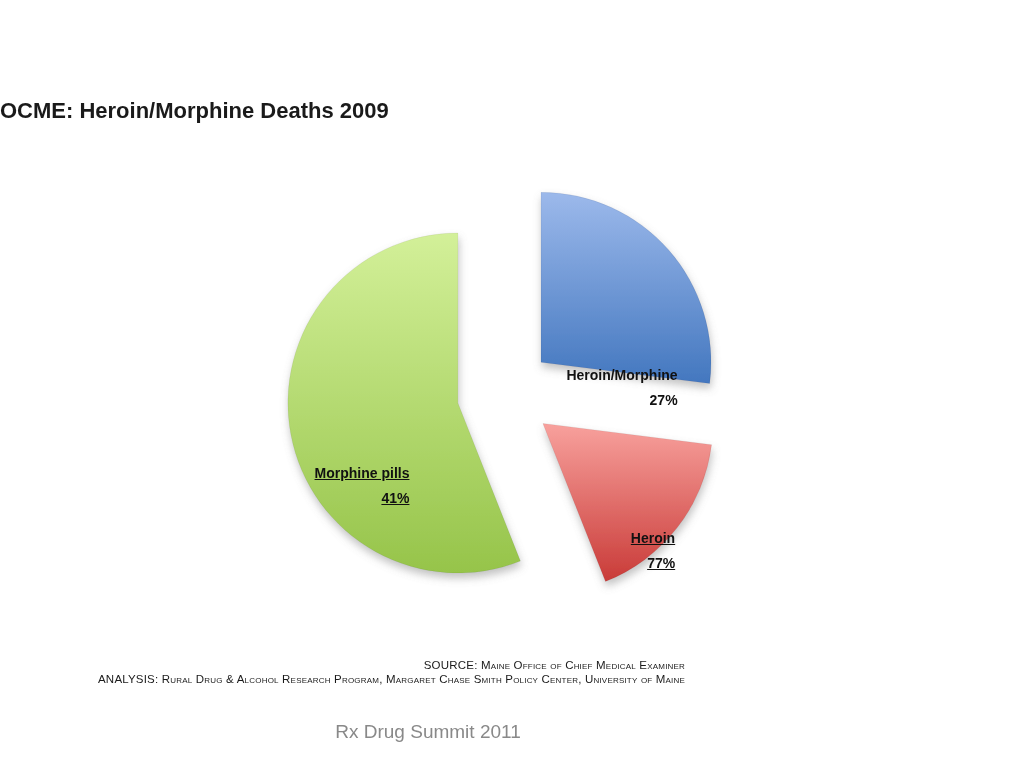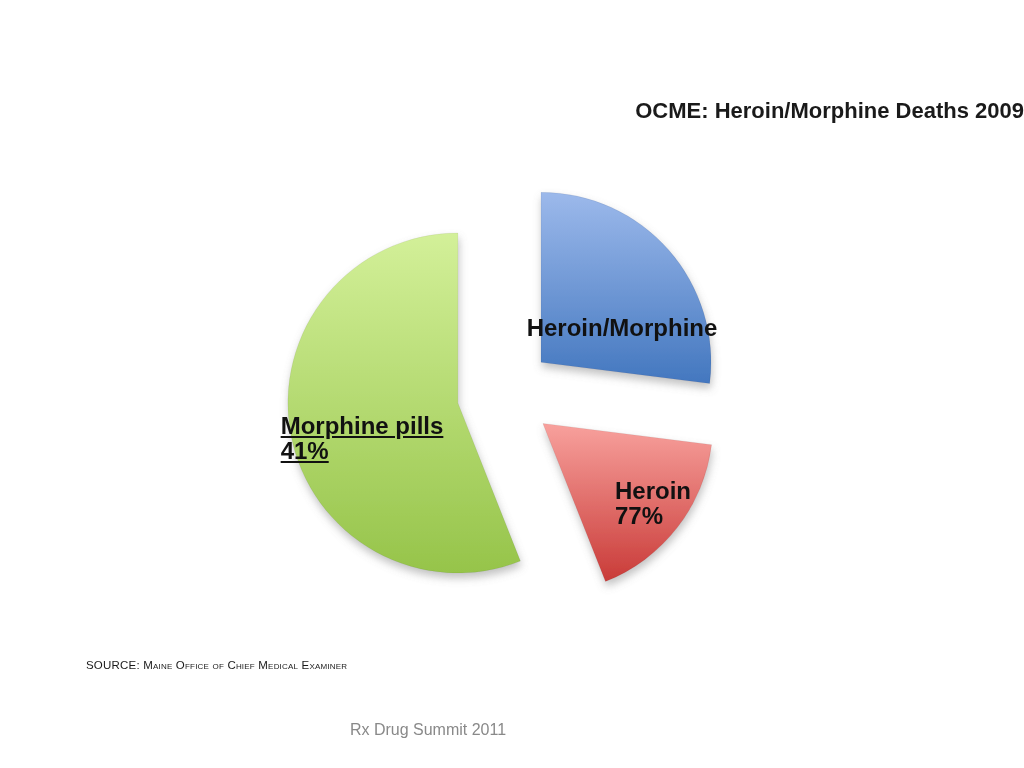--- a/index.html
+++ b/index.html
@@ -15,63 +15,64 @@
     position: relative;
     width: 1024px;
     height: 768px;
     background: #ffffff;
   }
   .chart-title {
     position: absolute;
     top: 98px;
     left: 0;
     width: 1024px;
-    text-align: right;
+    text-align: left;
     font-size: 22px;
     font-weight: bold;
     color: #1a1a1a;
     letter-spacing: 0px;
   }
   .pie-svg {
     position: absolute;
     left: 0;
     top: 0;
   }
   .slice-label {
     position: absolute;
     transform: translateX(-50%);
-    text-align: left;
-    font-size: 24px;
+    text-align: right;
+    font-size: 14px;
     font-weight: bold;
     color: #111111;
     line-height: 25px;
     white-space: nowrap;
     pointer-events: none;
+    margin-top: 48px;
   }
   .label-hm  { left: 622px; top: 315px; }
-  .label-h   { left: 653px; top: 478px; }
+  .label-h   { left: 653px; top: 478px; text-decoration: underline; }
   .label-mp  { left: 362px; top: 413px; text-decoration: underline; }
   .notes {
     position: absolute;
-    left: 86px;
+    left: 98px;
     top: 658px;
     font-size: 11.5px;
     line-height: 14px;
     color: #1a1a1a;
     font-variant: small-caps;
     letter-spacing: 0.2px;
     text-align: right;
   }
   .footer-text {
     position: absolute;
     top: 721px;
     left: 0;
     width: 856px;
     text-align: center;
-    font-size: 16px;
+    font-size: 19px;
     color: #898989;
   }
 </style>
 </head>
 <body>
 
 <div class="slide">
 
   <div class="chart-title">OCME: Heroin/Morphine Deaths 2009</div>
 
@@ -93,31 +94,33 @@
           <stop offset="100%" stop-color="#96c44a"></stop>
         </linearGradient>
       </defs>
       <path d="M 541.0 362.3 L 541.0 192.3 A 170 170 0 0 1 709.7 383.6 Z" fill="url(#grad0)" stroke="rgba(0,0,0,0.06)" stroke-width="1" filter="url(#sliceShadow)"></path>
       <path d="M 542.9 423.4 L 711.6 444.7 A 170 170 0 0 1 605.5 581.5 Z" fill="url(#grad1)" stroke="rgba(0,0,0,0.06)" stroke-width="1" filter="url(#sliceShadow)"></path>
       <path d="M 457.9 403.0 L 520.4 561.1 A 170 170 0 1 1 457.9 233.0 Z" fill="url(#grad2)" stroke="rgba(0,0,0,0.06)" stroke-width="1" filter="url(#sliceShadow)"></path>
     </svg>
 
   <div class="slice-label label-hm">
     <div>Heroin/Morphine</div>
+    <div>27%</div>
   </div>
 
   <div class="slice-label label-h">
     <div>Heroin</div>
     <div>77%</div>
   </div>
 
   <div class="slice-label label-mp">
     <div>Morphine pills</div>
     <div>41%</div>
   </div>
 
   <div class="notes">
     <div>SOURCE: Maine Office of Chief Medical Examiner</div>
+    <div>ANALYSIS: Rural Drug &amp; Alcohol Research Program, Margaret Chase Smith Policy Center, University of Maine</div>
   </div>
 
   <div class="footer-text">Rx Drug Summit 2011</div>
 
 </div>
 
 </body></html>

